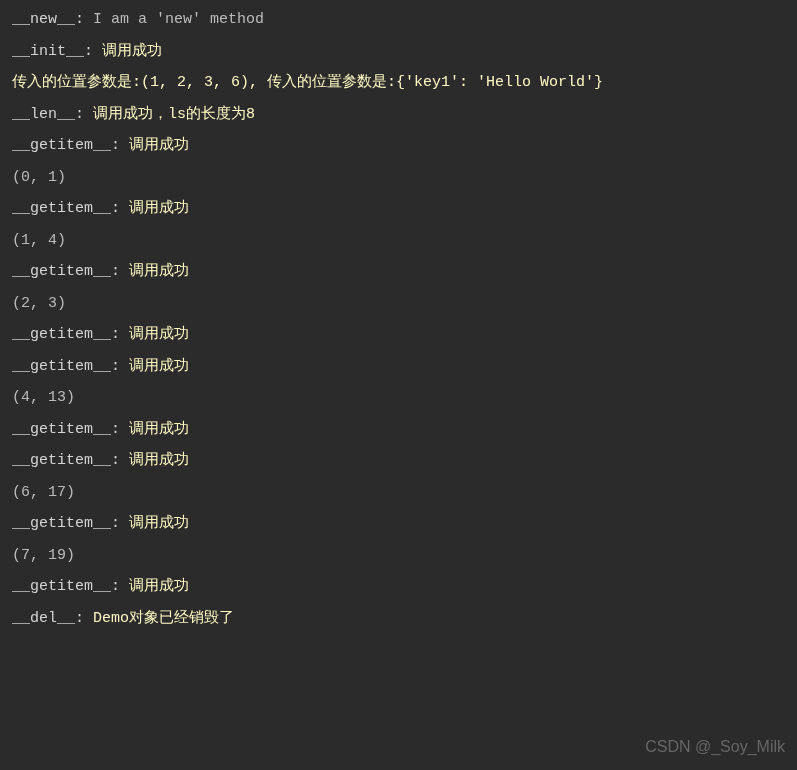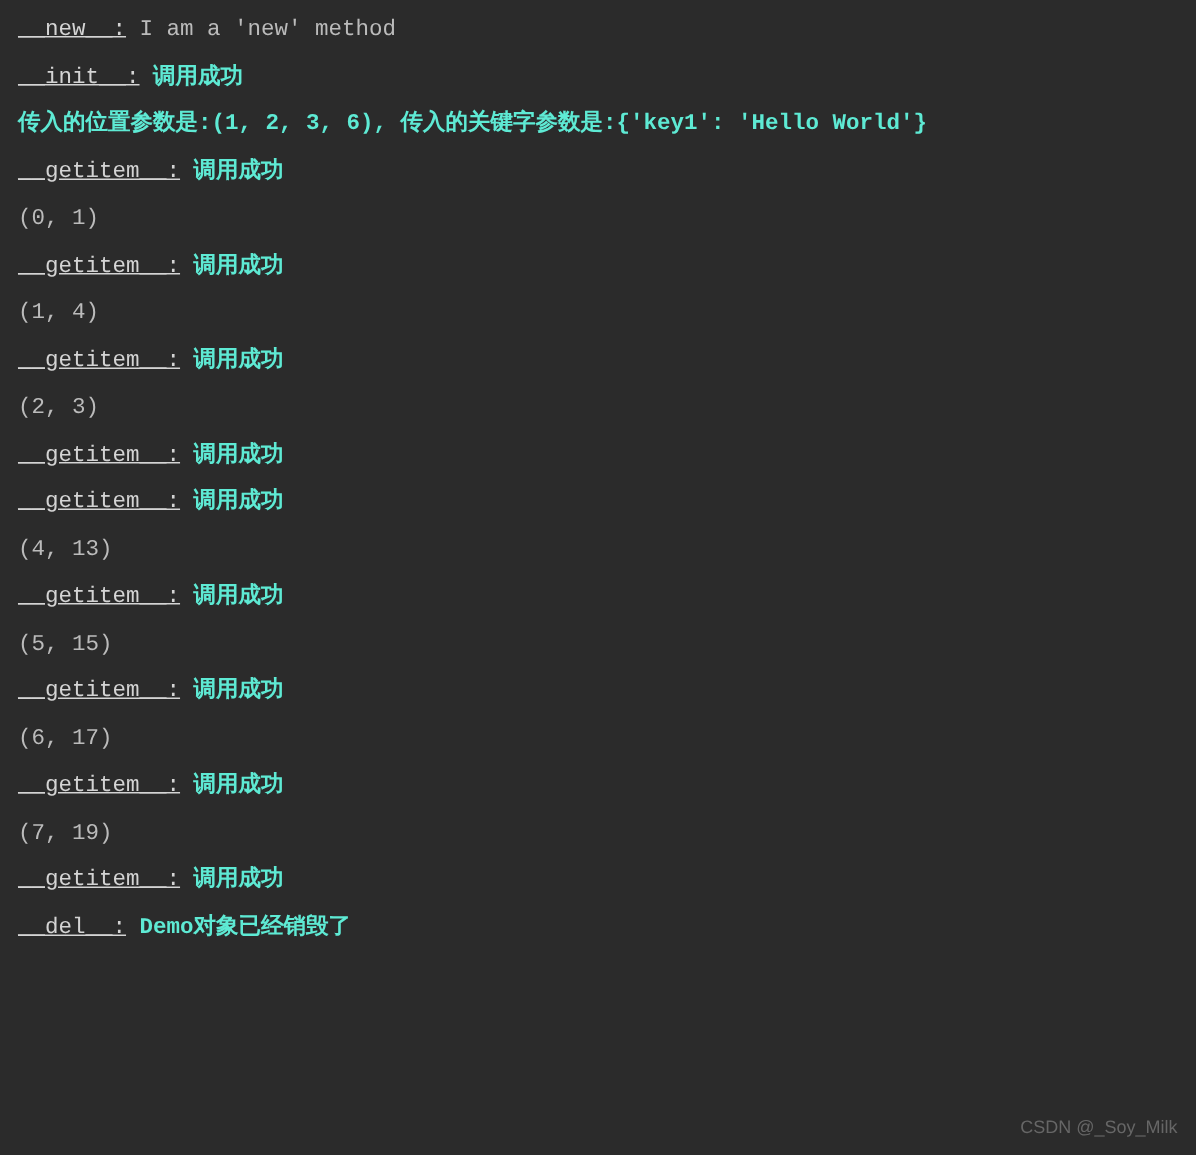--- a/index.html
+++ b/index.html
@@ -17,53 +17,51 @@
       width: 797px;
       height: 770px;
       position: relative;
       overflow: hidden;
     }
     .line {
       white-space: pre;
     }
     .method {
       color: #d4d4d4;
-      text-decoration: underline;
     }
     .cn {
-      color: #5eead4;
-      font-weight: bold;
+      color: #fef9c3;
     }
     .watermark {
       position: absolute;
       bottom: 6px;
       right: 12px;
-      font-size: 12px;
+      font-size: 16px;
       color: #666;
       font-family: sans-serif;
     }
   </style>
 </head>
 <body>
 
 <div>
   <div class="line"><span class="method">__new__:</span><span> I am a 'new' method</span></div>
   <div class="line"><span class="method">__init__:</span><span class="cn"> 调用成功</span></div>
-  <div class="line"><span class="cn">传入的位置参数是:(1, 2, 3, 6</span><span class="cn">), 传入的关键字参数是:{'key1': 'Hello World'}</span></div>
+  <div class="line"><span class="cn">传入的位置参数是:(1, 2, 3, 6</span><span class="cn">), 传入的位置参数是:{'key1': 'Hello World'}</span></div>
+  <div class="line"><span class="method">__len__:</span><span class="cn"> 调用成功，ls的长度为8</span></div>
   <div class="line"><span class="method">__getitem__:</span><span class="cn"> 调用成功</span></div>
   <div class="line"><span>(0, 1)</span></div>
   <div class="line"><span class="method">__getitem__:</span><span class="cn"> 调用成功</span></div>
   <div class="line"><span>(1, 4)</span></div>
   <div class="line"><span class="method">__getitem__:</span><span class="cn"> 调用成功</span></div>
   <div class="line"><span>(2, 3)</span></div>
   <div class="line"><span class="method">__getitem__:</span><span class="cn"> 调用成功</span></div>
   <div class="line"><span class="method">__getitem__:</span><span class="cn"> 调用成功</span></div>
   <div class="line"><span>(4, 13)</span></div>
   <div class="line"><span class="method">__getitem__:</span><span class="cn"> 调用成功</span></div>
-  <div class="line"><span>(5, 15)</span></div>
   <div class="line"><span class="method">__getitem__:</span><span class="cn"> 调用成功</span></div>
   <div class="line"><span>(6, 17)</span></div>
   <div class="line"><span class="method">__getitem__:</span><span class="cn"> 调用成功</span></div>
   <div class="line"><span>(7, 19)</span></div>
   <div class="line"><span class="method">__getitem__:</span><span class="cn"> 调用成功</span></div>
   <div class="line"><span class="method">__del__:</span><span class="cn"> Demo对象已经销毁了</span></div>
 </div>
 
 <div class="watermark">CSDN @_Soy_Milk</div>
 

